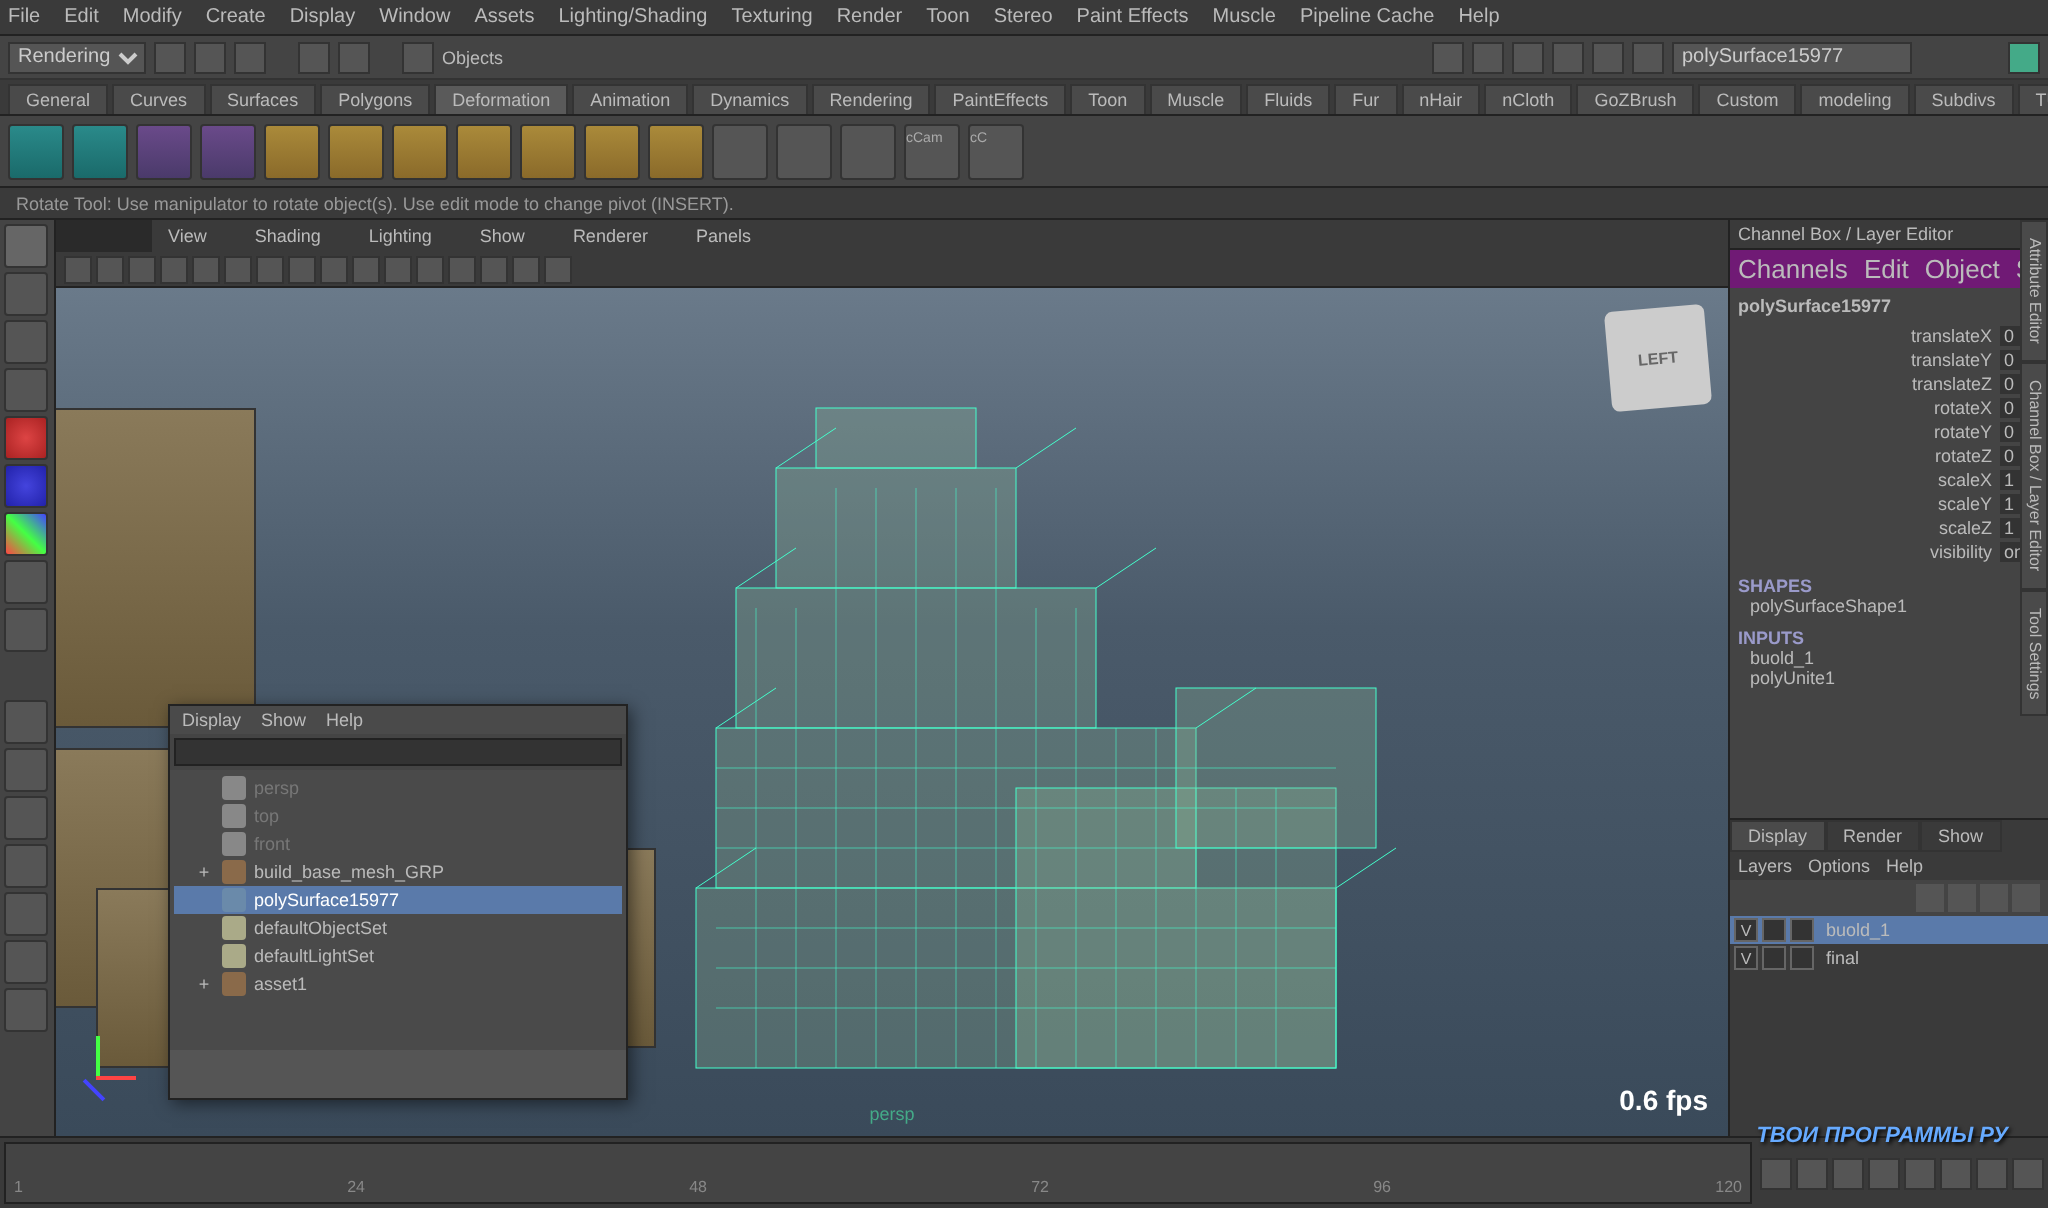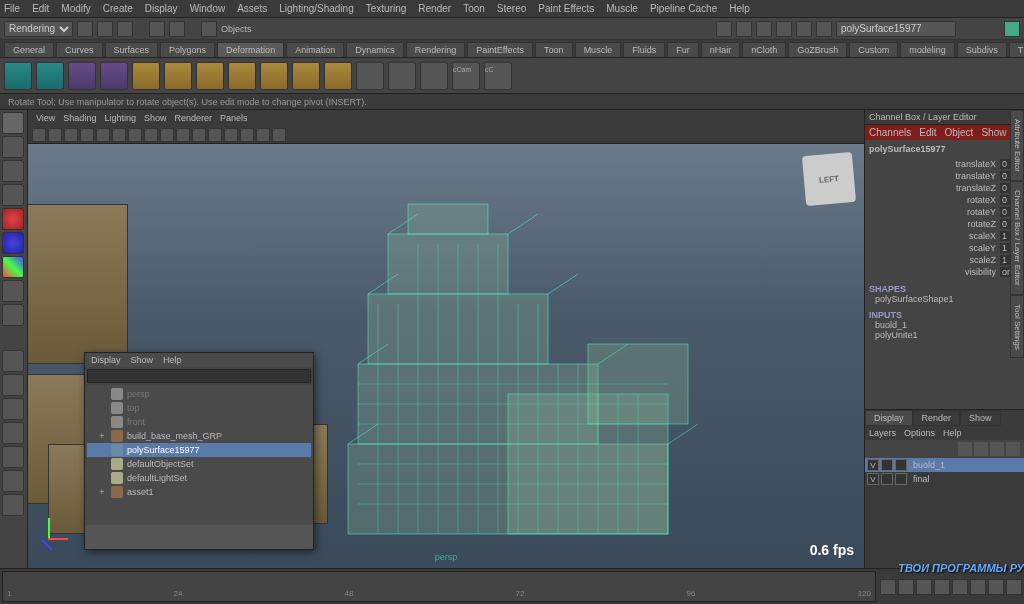--- a/index.html
+++ b/index.html
@@ -20,36 +20,36 @@
 .shelf-icon.gold { background: linear-gradient(#aa8a3a,#8a6a2a); }
 .hint-bar { background: #3a3a3a; padding: 3px 8px; height: 16px; font-size: 9px; color: #999; border-bottom: 1px solid #222; }
 .main-area { display: flex; height: 458px; }
 .toolbox-left { width: 28px; background: #444; border-right: 1px solid #222; display: flex; flex-direction: column; gap: 2px; padding: 2px; }
 .tool-btn { width: 22px; height: 22px; background: #555; border: 1px solid #333; border-radius: 2px; }
 .tool-btn.select { background: #666; }
 .tool-btn.red { background: radial-gradient(#d44,#a22); }
 .tool-btn.blue { background: radial-gradient(#44d,#22a); }
 .tool-btn.rainbow { background: linear-gradient(45deg,#f44,#4f4,#44f); }
 .viewport-container { flex: 1; display: flex; flex-direction: column; background: #2a2a2a; }
-.viewport-menu { background: #3a3a3a; display: flex; padding: 2px 8px; gap: 8px; height: 16px; align-items: center; font-size: 9px; }
+.viewport-menu { background: #3a3a3a; display: flex; padding: 2px 8px; gap: 24px; height: 16px; align-items: center; font-size: 9px; margin-left: 48px; }
 .viewport-toolbar { background: #3a3a3a; display: flex; padding: 2px 4px; gap: 2px; height: 18px; align-items: center; border-bottom: 1px solid #222; }
 .vp-btn { width: 14px; height: 14px; background: #555; border: 1px solid #333; }
 .viewport { flex: 1; background: linear-gradient(#6a7a8a 0%, #4a5a6a 40%, #3a4a5a 100%); position: relative; overflow: hidden; }
 .viewcube { position: absolute; top: 10px; right: 10px; width: 50px; height: 50px; background: #ccc; border-radius: 4px; transform: rotate(-5deg); display: flex; align-items: center; justify-content: center; font-size: 8px; color: #666; font-weight: bold; }
 .fps { position: absolute; bottom: 10px; right: 10px; color: #fff; font-size: 14px; font-weight: bold; }
 .axis-gizmo { position: absolute; bottom: 10px; left: 10px; width: 40px; height: 40px; }
 .axis-gizmo .y { position: absolute; width: 2px; height: 20px; background: #4f4; left: 10px; top: 0; }
 .axis-gizmo .x { position: absolute; width: 20px; height: 2px; background: #f44; left: 10px; top: 20px; }
 .axis-gizmo .z { position: absolute; width: 14px; height: 2px; background: #44f; left: 2px; top: 26px; transform: rotate(45deg); }
 .bg-building { position: absolute; background: linear-gradient(#8a7a5a,#6a5a3a); border: 1px solid #333; }
 .right-panel { width: 160px; background: #444; border-left: 1px solid #222; display: flex; flex-direction: column; }
 .right-tabs-v { position: absolute; right: 0; top: 110px; width: 14px; display: flex; flex-direction: column; }
 .right-tab-v { writing-mode: vertical-rl; padding: 8px 1px; background: #4a4a4a; border: 1px solid #333; font-size: 8px; cursor: default; }
 .channel-header { background: #3a3a3a; padding: 2px 4px; font-size: 9px; border-bottom: 1px solid #222; display: flex; justify-content: space-between; }
-.channel-menu { background: #7f1d1d; padding: 2px 4px; display: flex; gap: 8px; font-size: 10px; }
+.channel-menu { background: #701a75; padding: 2px 4px; display: flex; gap: 8px; font-size: 13px; }
 .channel-content { padding: 4px; font-size: 9px; }
 .channel-obj { font-weight: bold; margin-bottom: 4px; }
 .channel-row { display: flex; justify-content: flex-end; gap: 4px; padding: 1px 0; align-items: center; }
 .channel-row .label { flex: 1; text-align: right; }
 .channel-row .val { width: 20px; background: #333; text-align: left; padding-left: 2px; }
 .channel-section { font-weight: bold; margin-top: 6px; color: #9a9aca; }
 .layer-panel { border-top: 1px solid #222; }
 .layer-tabs { display: flex; background: #3a3a3a; font-size: 9px; }
 .layer-tab { padding: 2px 8px; border: 1px solid #333; }
 .layer-tab.active { background: #4a4a4a; }
@@ -74,21 +74,21 @@
 .outliner-search input { width: 100%; background: #333; border: 1px solid #222; color: #ccc; font-size: 9px; height: 14px; }
 .outliner-tree { background: #4a4a4a; height: 140px; overflow-y: auto; padding: 2px; }
 .tree-item { display: flex; align-items: center; gap: 4px; padding: 1px 2px; font-size: 9px; }
 .tree-item.sel { background: #5a7aaa; color: #fff; }
 .tree-item .exp { width: 10px; text-align: center; }
 .tree-item .ticon { width: 12px; height: 12px; background: #6a8aaa; border-radius: 2px; }
 .tree-item.cam .ticon { background: #888; }
 .tree-item.grp .ticon { background: #8a6a4a; }
 .tree-item.light .ticon { background: #aa8; }
 .tree-item .dim { color: #777; }
-.watermark { position: absolute; bottom: 30px; right: 0; font-size: 11px; font-weight: bold; color: #6af; font-style: italic; text-shadow: 1px 1px 2px #000; }
+.watermark { position: absolute; bottom: 30px; right: 20px; font-size: 11px; font-weight: bold; color: #6af; font-style: italic; text-shadow: 1px 1px 2px #000; }
 svg.wire { position: absolute; top: 0; left: 0; }
 </style>
 </head>
 <body>
 
 <div class="menubar">
   <span>File</span>
   <span>Edit</span>
   <span>Modify</span>
   <span>Create</span>

